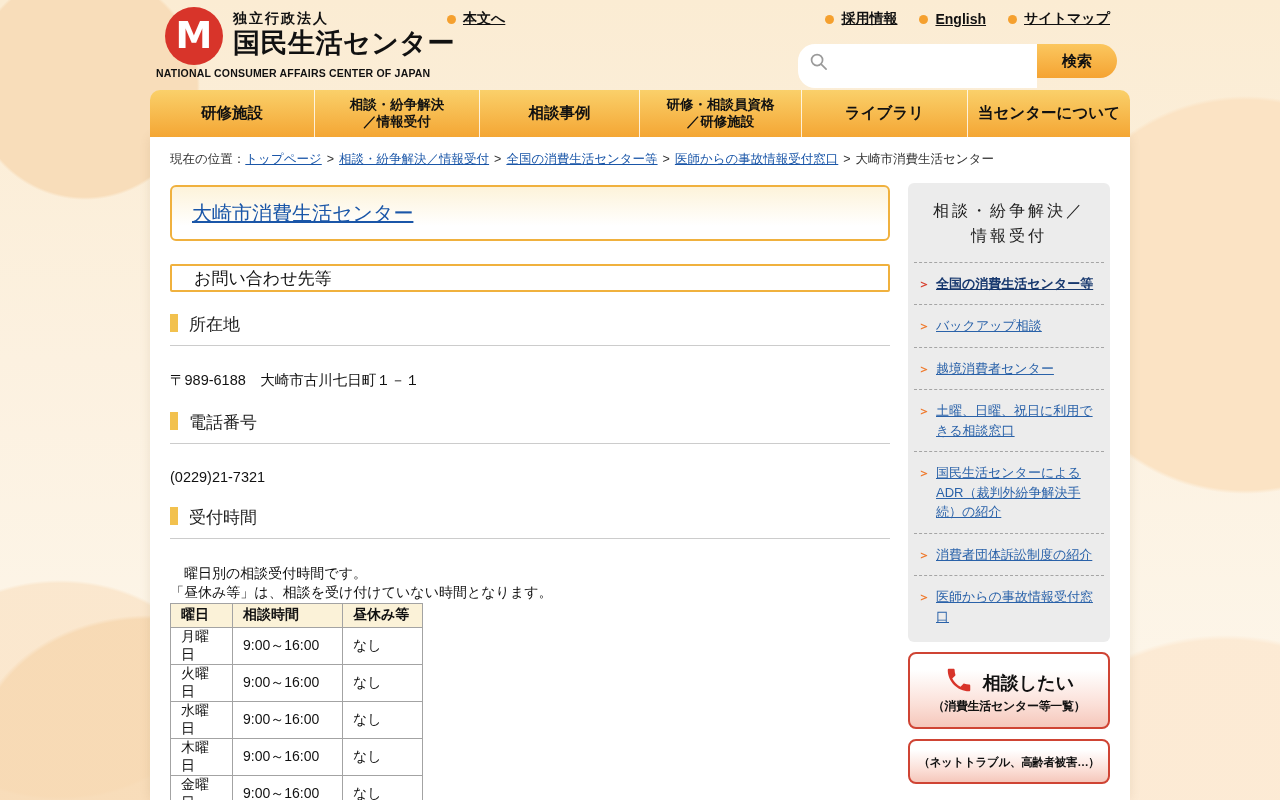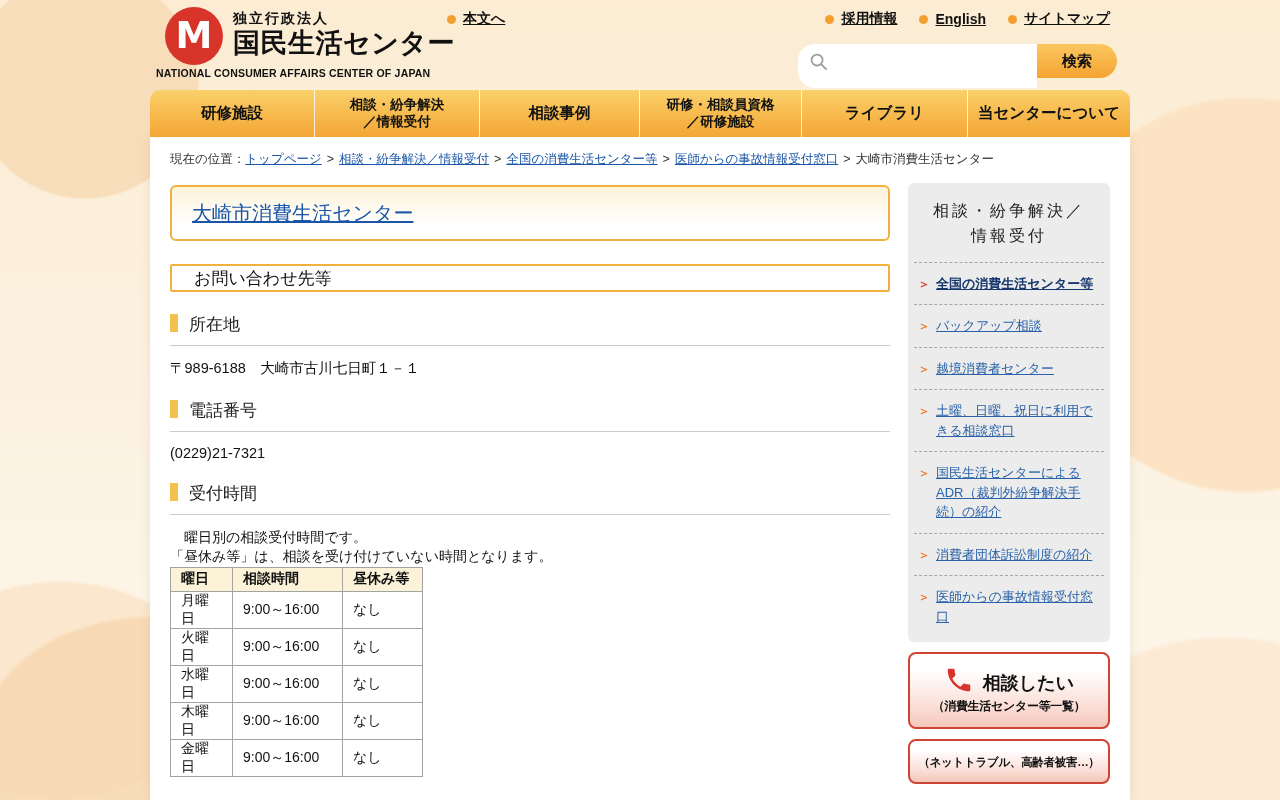--- a/index.html
+++ b/index.html
@@ -78,21 +78,21 @@
   .box-title {
     border:2px solid #f0b13e; border-radius:6px; height:56px;
     background:linear-gradient(#fdf3da,#ffffff 75%);
     display:flex; align-items:center; padding-left:20px; margin-bottom:23px;
   }
   .box-title a { font-size:20px; color:#1a56a8; text-decoration:underline; }
   .box-sub {
     border:2px solid #f0b13e; border-radius:2px; height:28px; background:#fff;
     display:flex; align-items:center; padding-left:22px; font-size:17px; margin-bottom:21px;
   }
-  .sec-h { position:relative; padding:0 0 9px 19px; font-size:17px; font-weight:normal; color:#222; border-bottom:1px solid #ccc; margin-bottom:13px; }
+  .sec-h { position:relative; padding:0 0 9px 19px; font-size:17px; font-weight:normal; color:#222; border-bottom:1px solid #ccc; margin-bottom:25px; }
   .sec-h::before { content:""; position:absolute; left:0; top:1px; width:8px; height:18px; background:#f2c14e; }
   .val { font-size:14.5px; margin-bottom:21px; }
   .notes { font-size:14px; line-height:1.38; }
 
   table.hours { border-collapse:collapse; }
   .hours th, .hours td { border:1px solid #a3a3a3; font-size:14px; padding:0 10px; height:24px; text-align:left; vertical-align:middle; }
   .hours th { background:#fbf2d8; font-weight:bold; }
   .hours .c-day  { width:62px; }
   .hours .c-time { width:110px; }
   .hours .c-noon { width:80px; }

